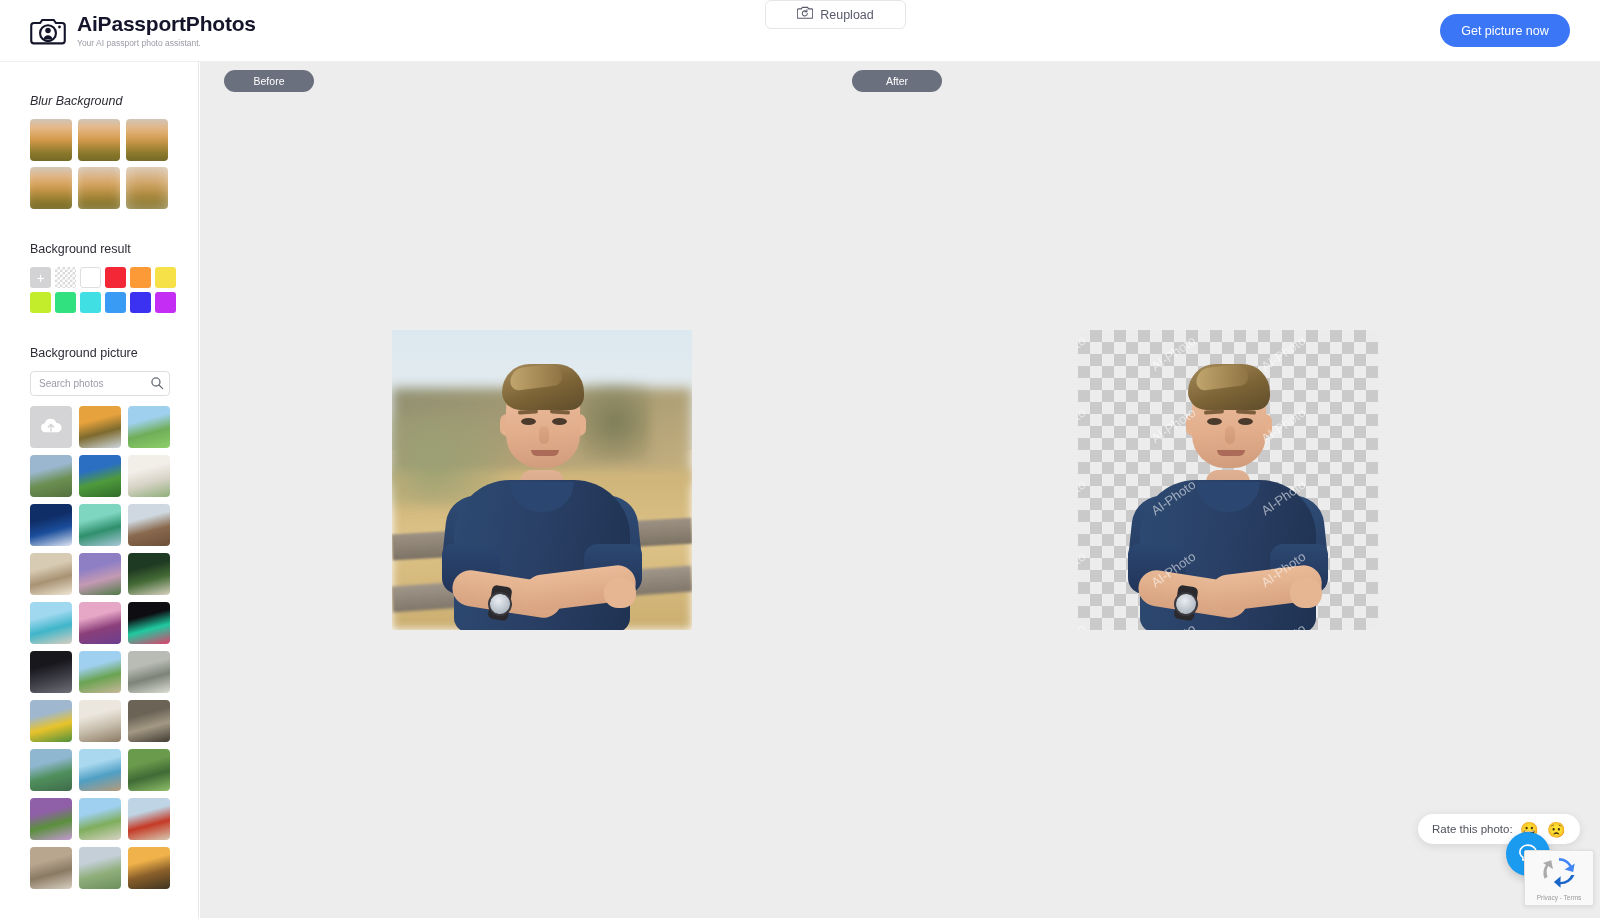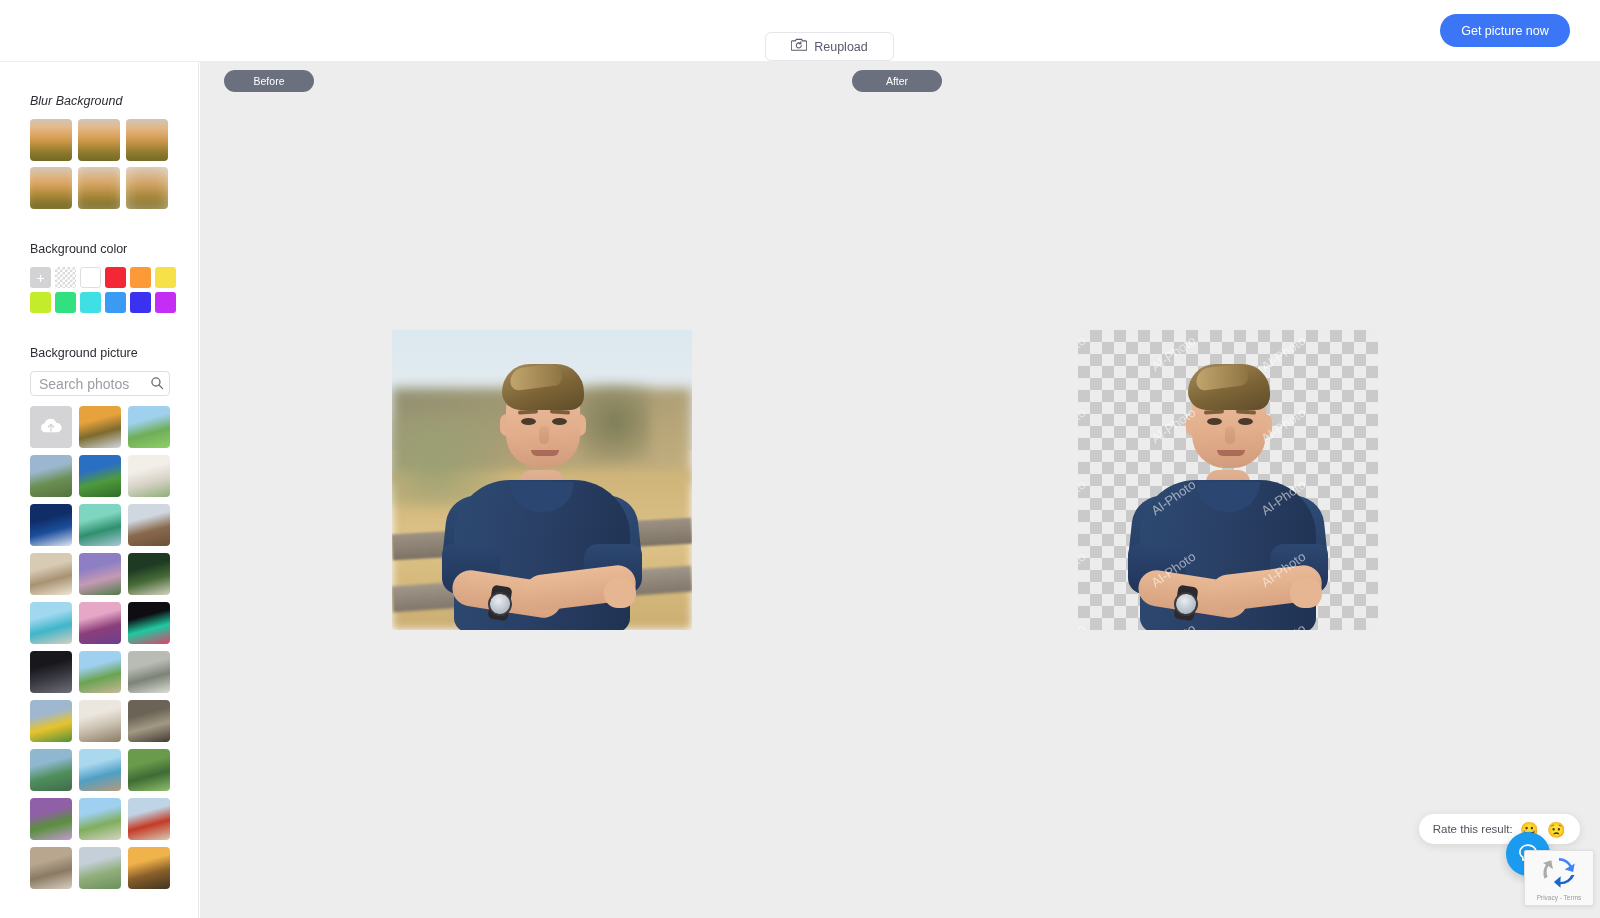--- a/index.html
+++ b/index.html
@@ -23,22 +23,22 @@
   .brand-icon { width: 36px; height: 30px; flex: none; }
   .brand-text { margin-left: 11px; }
   .brand-name {
     font-size: 21px; font-weight: bold; color: #14142b;
     letter-spacing: -0.2px; line-height: 24px;
   }
   .brand-tagline {
     font-size: 8.5px; color: #9a9ba6; line-height: 12px; margin-top: 1px;
   }
   .reupload-btn {
-    position: absolute; left: 765px; top: 32px;
-    width: 129px; height: 29px;
+    position: absolute; left: 765px; top: 0;
+    width: 141px; height: 29px;
     border: 1px solid #e4e6ea; border-radius: 6px;
     background: #ffffff;
     display: flex; align-items: center; justify-content: center;
     gap: 7px; cursor: pointer;
   }
   .reupload-label { font-size: 12.5px; color: #585a6b; }
   .cta-btn {
     position: absolute; right: 30px; top: 14px;
     width: 130px; height: 33px;
     background: #3b76f6; border: none; border-radius: 17px;
@@ -95,21 +95,21 @@
 
   
   .search-wrap {
     position: relative; margin-left: 30px;
     width: 140px; height: 25px;
   }
   .search-input {
     width: 140px; height: 25px;
     border: 1px solid #dcdee2; border-radius: 4px;
     padding: 0 24px 0 8px;
-    font-size: 14px; color: #5a5c66;
+    font-size: 10px; color: #5a5c66;
     font-family: "Liberation Sans", sans-serif;
     outline: none; background: #fff;
   }
   .search-input::placeholder { color: #9b9da6; }
   .search-icon-btn {
     position: absolute; right: 6px; top: 5px;
     width: 14px; height: 14px; cursor: pointer;
   }
 
   .photo-grid {
@@ -271,20 +271,35 @@
     padding-bottom: 4px; overflow: hidden;
   }
   .recaptcha-terms { font-size: 6.5px; color: #9a9a9a; }
 </style>
 </head>
 <body>
 
 <div id="app">
 
   <div class="header">
+    <div class="brand">
+      <span class="brand-icon">
+        <svg viewBox="0 0 40 34" width="36" height="30">
+          <path d="M4 8h7l2.5-3.5h13L29 8h7a3 3 0 0 1 3 3v17a3 3 0 0 1-3 3H4a3 3 0 0 1-3-3V11a3 3 0 0 1 3-3z" fill="none" stroke="#14142b" stroke-width="2.4"></path>
+          <circle cx="20" cy="19.5" r="9" fill="none" stroke="#14142b" stroke-width="2.4"></circle>
+          <circle cx="20" cy="16.5" r="3.1" fill="#14142b"></circle>
+          <path d="M14.6 26.5c1-3.1 3-4.6 5.4-4.6s4.4 1.5 5.4 4.6z" fill="#14142b"></path>
+          <circle cx="33" cy="12.5" r="1.6" fill="#14142b"></circle>
+        </svg>
+      </span>
+      <span class="brand-text">
+        <span class="brand-name">AiPassportPhotos</span>
+        <div class="brand-tagline">Your AI passport photo assistant.</div>
+      </span>
+    </div>
 
     <div class="reupload-btn">
       <span>
         <svg viewBox="0 0 22 20" width="16" height="15">
           <path d="M2 5h4l1.4-2h7.2L16 5h4a1.6 1.6 0 0 1 1.6 1.6v9.8A1.6 1.6 0 0 1 20 18H2a1.6 1.6 0 0 1-1.6-1.6V6.6A1.6 1.6 0 0 1 2 5z" fill="none" stroke="#585a6b" stroke-width="1.5"></path>
           <path d="M14.2 11.3a3.5 3.5 0 1 1-1.1-2.6" fill="none" stroke="#585a6b" stroke-width="1.5" stroke-linecap="round"></path>
           <path d="M13.6 6.1v2.7h-2.7" fill="none" stroke="#585a6b" stroke-width="1.5" stroke-linecap="round" stroke-linejoin="round"></path>
         </svg>
       </span>
       <span class="reupload-label">Reupload</span>
@@ -310,21 +325,21 @@
           <div style="position: absolute; inset: -8px; filter: blur(6px); background: linear-gradient(rgb(185, 208, 226) 0%, rgb(230, 185, 138) 28%, rgb(211, 154, 74) 50%, rgb(140, 122, 44) 72%, rgb(94, 90, 32) 100%);"></div>
         </div>
         <div class="thumb">
           <div style="position: absolute; inset: -8px; filter: blur(8px); background: linear-gradient(rgb(185, 208, 226) 0%, rgb(230, 185, 138) 28%, rgb(211, 154, 74) 50%, rgb(140, 122, 44) 72%, rgb(94, 90, 32) 100%);"></div>
         </div>
         <div class="thumb">
           <div style="position: absolute; inset: -8px; filter: blur(10px); background: linear-gradient(rgb(185, 208, 226) 0%, rgb(230, 185, 138) 28%, rgb(211, 154, 74) 50%, rgb(140, 122, 44) 72%, rgb(94, 90, 32) 100%);"></div>
         </div>
       </div>
 
-    <div class="section-title">Background color</div>
+    <div class="section-title">Background result</div>
     <div class="color-grid" id="color-grid">
         <div class="swatch add">+</div>
         <div class="swatch transparent"></div>
         <div class="swatch white"></div>
         <div class="swatch " style="background: rgb(243, 39, 53);"></div>
         <div class="swatch " style="background: rgb(251, 154, 54);"></div>
         <div class="swatch " style="background: rgb(247, 225, 72);"></div>
         <div class="swatch " style="background: rgb(195, 236, 42);"></div>
         <div class="swatch " style="background: rgb(49, 224, 127);"></div>
         <div class="swatch " style="background: rgb(63, 223, 228);"></div>
@@ -461,21 +476,21 @@
           <span style="left: 70px; top: 232px;">AI-Photo</span>
           <span style="left: 180px; top: 232px;">AI-Photo</span>
           <span style="left: -40px; top: 304px;">AI-Photo</span>
           <span style="left: 70px; top: 304px;">AI-Photo</span>
           <span style="left: 180px; top: 304px;">AI-Photo</span>
         </div>
     </div>
   </div>
 
   <div class="rate-widget">
-    <span class="rate-label">Rate this result:</span>
+    <span class="rate-label">Rate this photo:</span>
     <span class="rate-emoji">😀</span>
     <span class="rate-emoji">😟</span>
   </div>
 
   <button class="chat-btn">
     <span>
       <svg viewBox="0 0 24 24" width="22" height="22">
         <path d="M12 3.4c-4.9 0-8.9 3.3-8.9 7.4 0 2.3 1.3 4.4 3.3 5.8v3.3l3.2-1.8c.76.18 1.57.28 2.4.28 4.9 0 8.9-3.3 8.9-7.5S16.9 3.4 12 3.4z" fill="none" stroke="#ffffff" stroke-width="1.7" stroke-linejoin="round"></path>
       </svg>
     </span>

